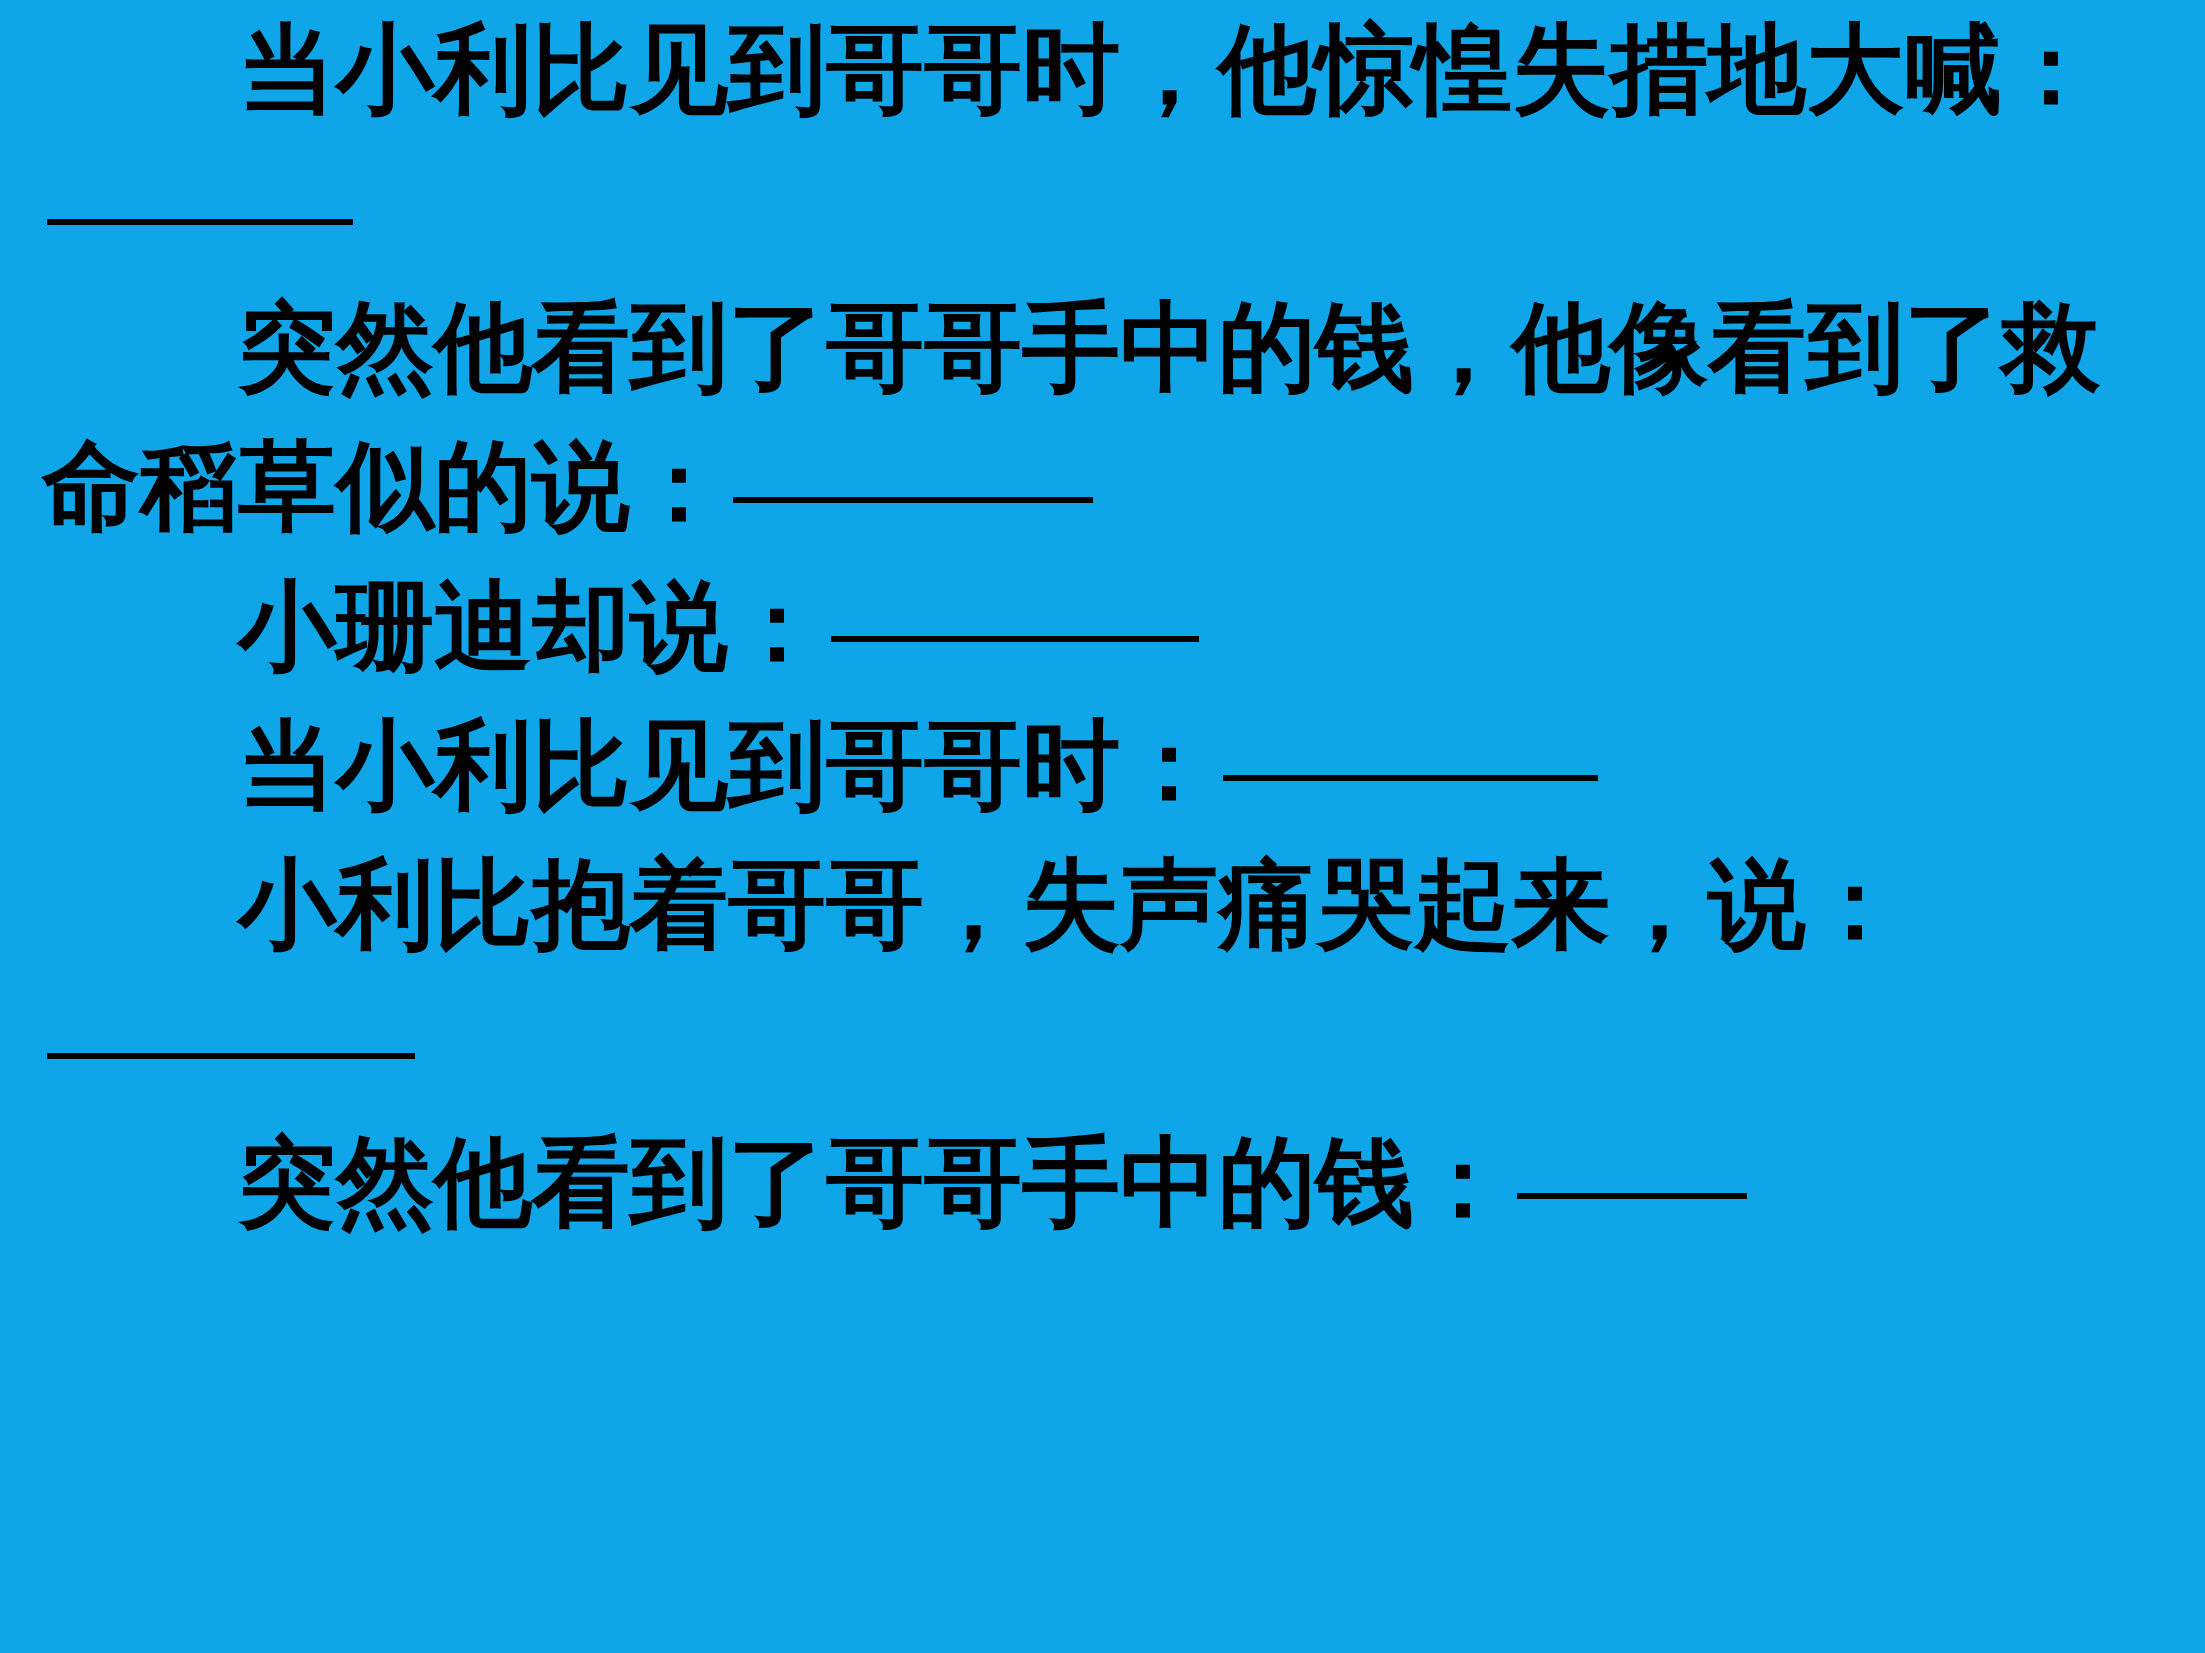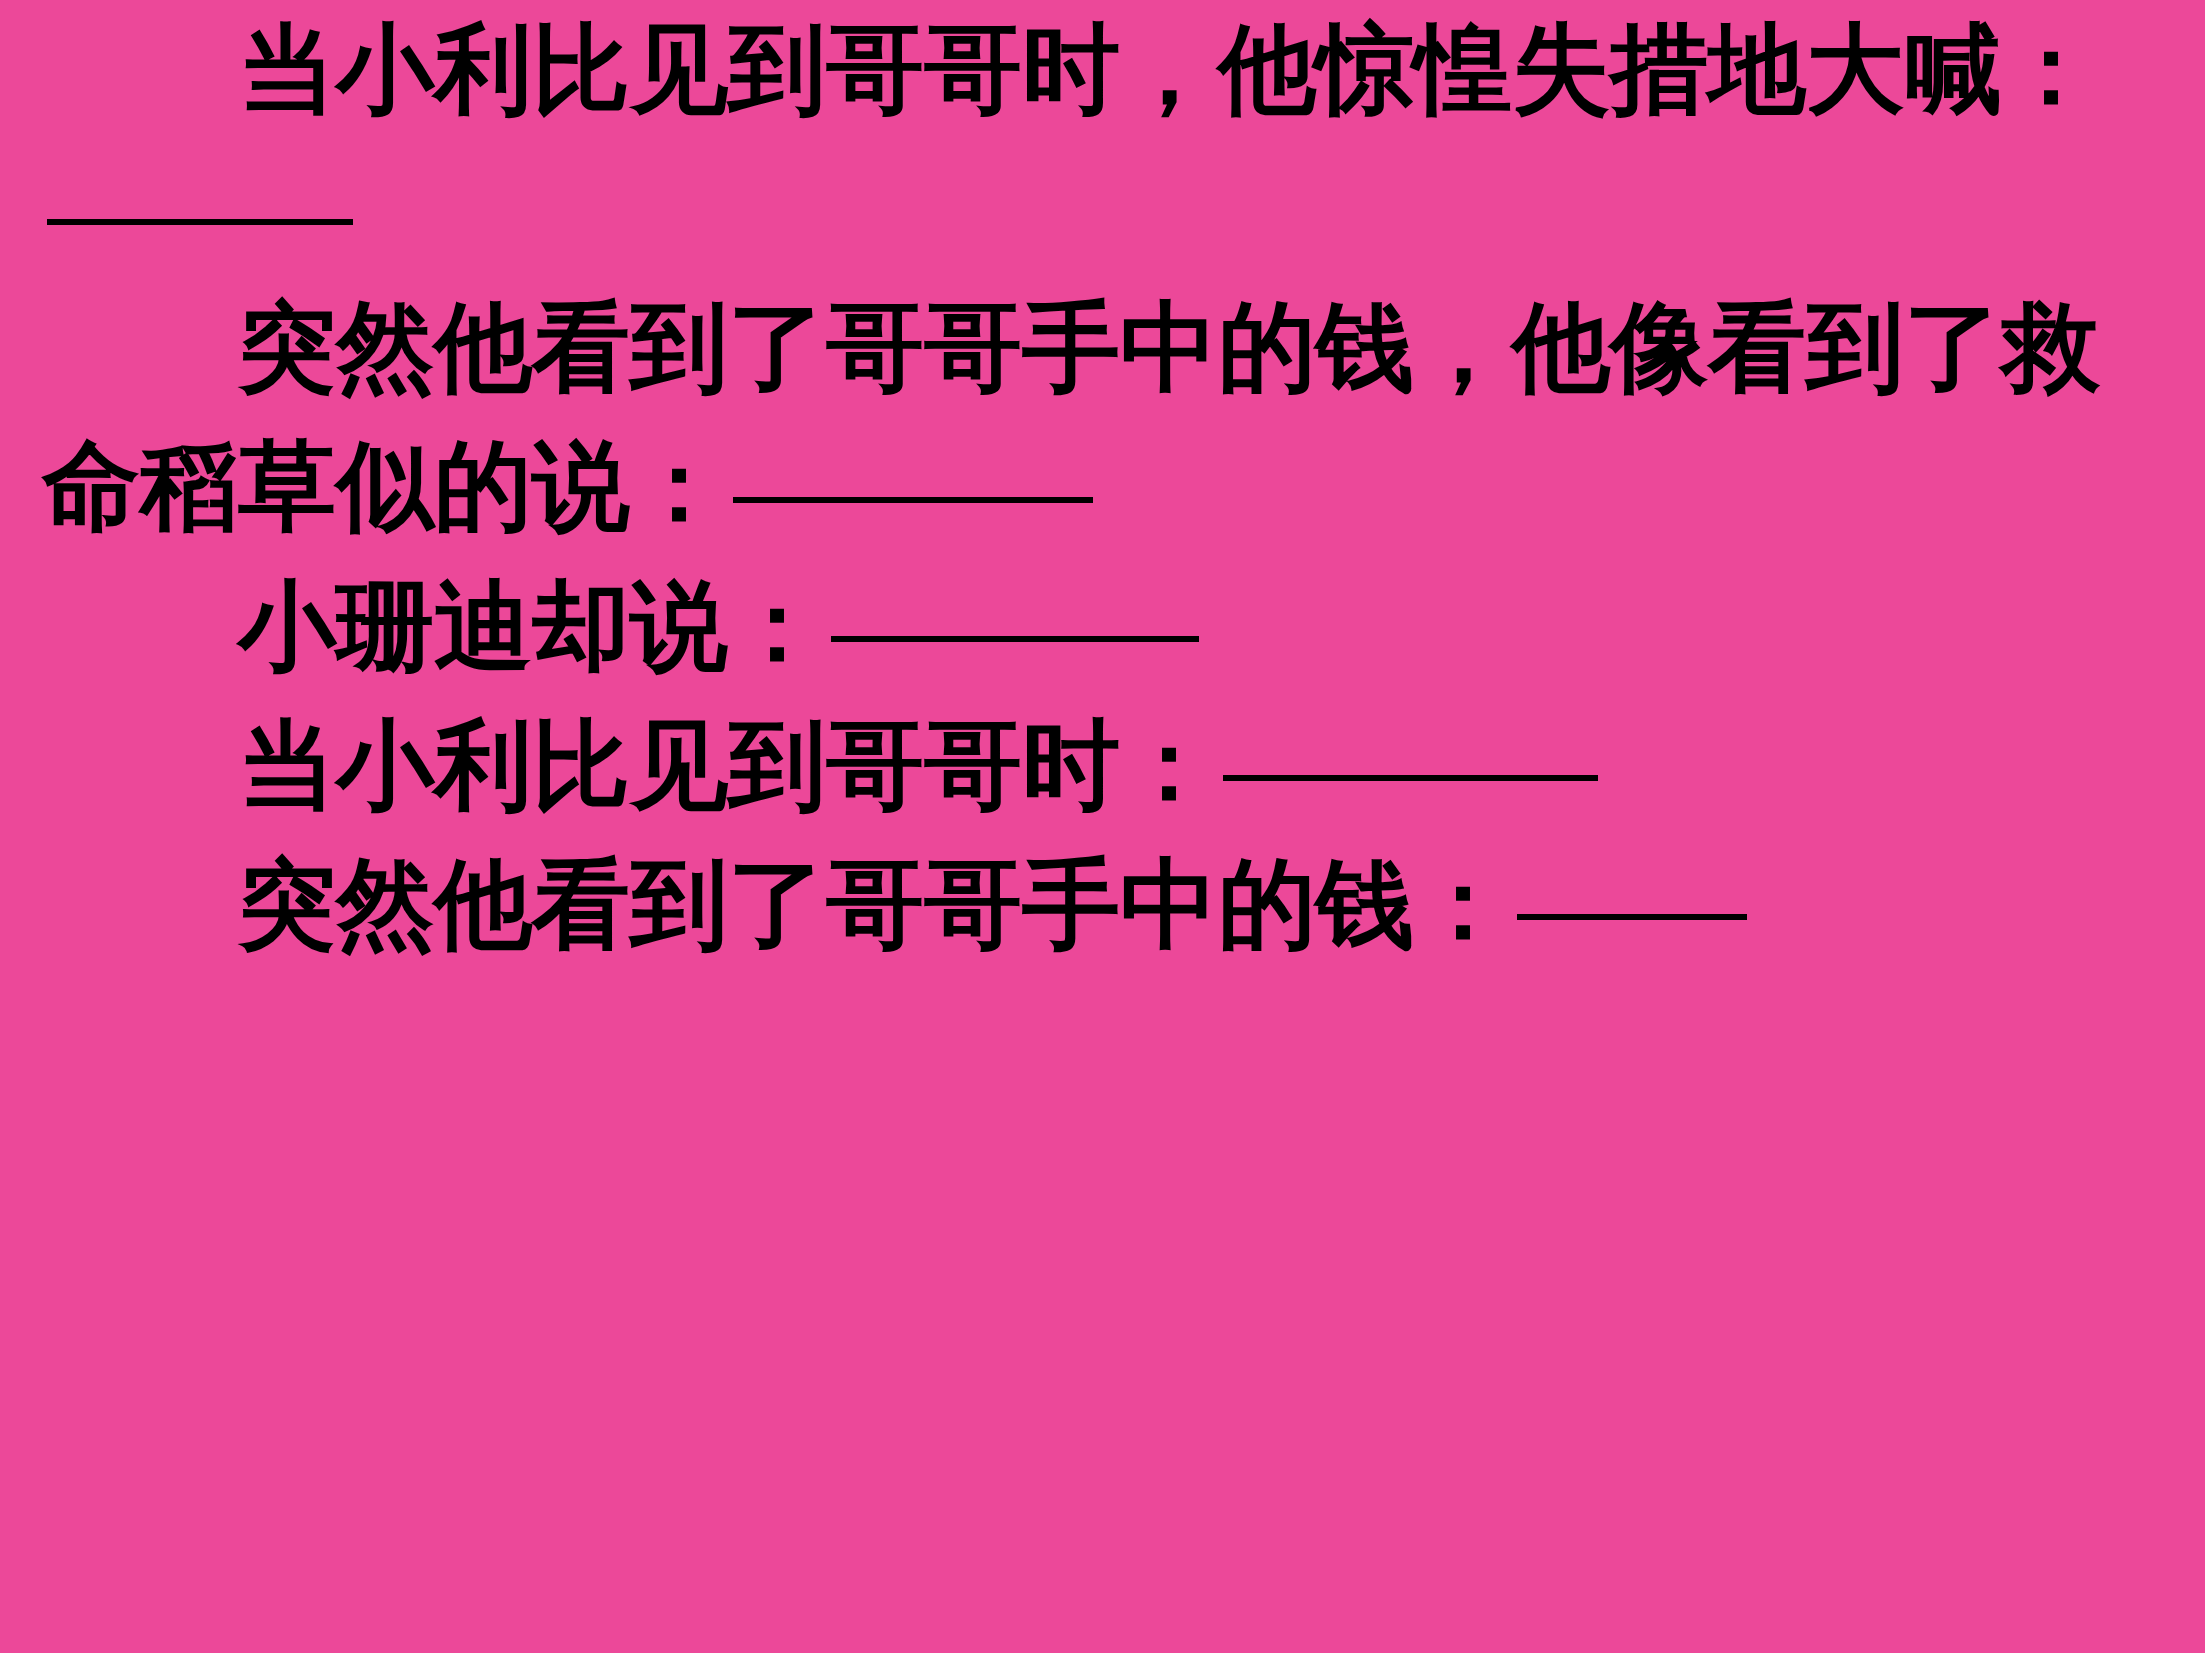--- a/index.html
+++ b/index.html
@@ -11,21 +11,21 @@
     width: 2205px;
     height: 1654px;
     overflow: hidden;
     font-family: "DejaVu Serif", "Liberation Serif", serif;
   }
   .page {
     box-sizing: border-box;
     width: 2205px;
     height: 1654px;
     padding: 0px 31px 0px 42px;
-    background: #ec4899;
+    background: #0ea5e9;
     color: #000000;
   }
   .para {
     font-size: 98px;
     line-height: 1.42;
     font-weight: 700;
     letter-spacing: 0px;
     text-indent: 2em;
     margin: 0;
     word-break: break-all;
@@ -54,17 +54,18 @@
 
   <p class="para"><span class="txt">当小利比见到哥哥时，他惊惶失措地大喊：</span><span class="blank b-sm"></span></p>
 
   <p class="para"><span class="txt">突然他看到了哥哥手中的钱，他像看到了救命稻草似的说：</span><span class="blank b-md"></span></p>
 
   <p class="para"><span class="txt">小珊迪却说：</span><span class="blank b-lg"></span></p>
 
 
   <p class="para"><span class="txt">当小利比见到哥哥时：</span><span class="blank b-xl"></span></p>
 
+  <p class="para"><span class="txt">小利比抱着哥哥，失声痛哭起来，说：</span><span class="blank b-lg"></span></p>
 
   <p class="para"><span class="txt">突然他看到了哥哥手中的钱：</span><span class="blank b-tail"></span></p>
 
 </div>
 
 
 </body></html>

